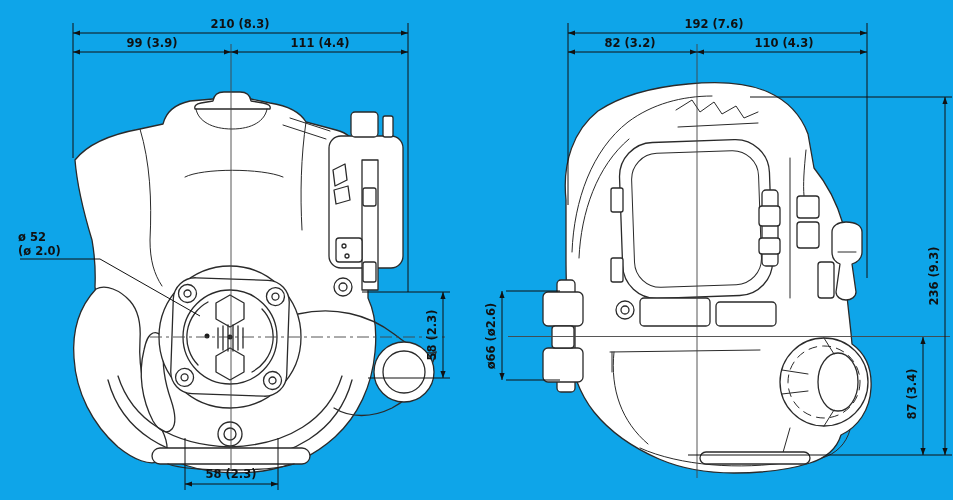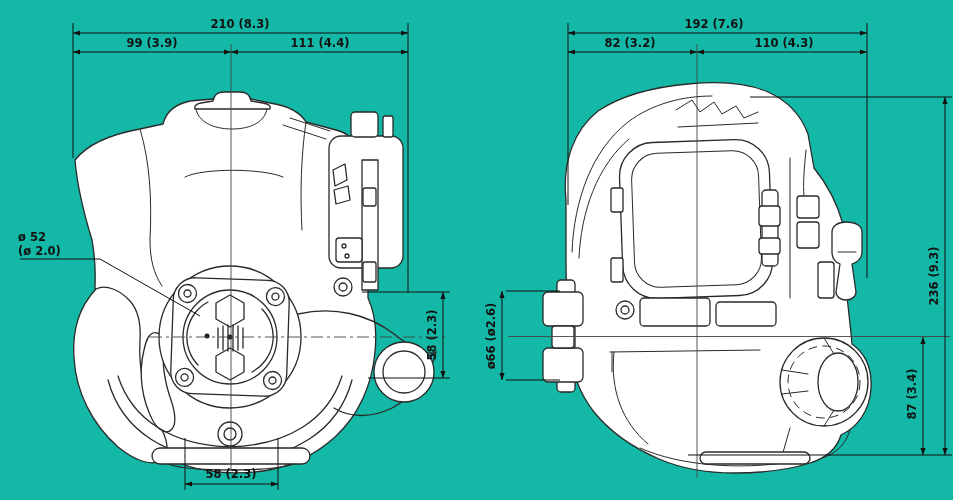--- a/index.html
+++ b/index.html
@@ -1,16 +1,16 @@
 <!DOCTYPE html>
 <html><head>
 <meta charset="utf-8">
 <style>
   html,body{margin:0;padding:0;background:#ffffff;}
-  .stage{position:relative;width:953px;height:500px;background:#14b8a6;overflow:hidden;
+  .stage{position:relative;width:953px;height:500px;background:#0ea5e9;overflow:hidden;
          font-family:"DejaVu Sans","Liberation Sans",sans-serif;text-align:right;}
   svg{display:block}
   .art  {fill:none;stroke:#2a2a2a;stroke-width:1.3;stroke-linejoin:round;stroke-linecap:round;}
   .artw {fill:#ffffff;stroke:#2a2a2a;stroke-width:1.3;stroke-linejoin:round;}
   .artt {fill:none;stroke:#2a2a2a;stroke-width:1;stroke-linejoin:round;stroke-linecap:round;}
   .dim  {fill:none;stroke:#111111;stroke-width:1;}
   .ctr  {fill:none;stroke:#444444;stroke-width:0.9;}
   .ctrd {fill:none;stroke:#444444;stroke-width:0.9;stroke-dasharray:12 4 3 4;}
   text.dt{font-family:"DejaVu Sans","Liberation Sans",sans-serif;font-size:11.5px;font-weight:bold;fill:#111111;}
 </style>

